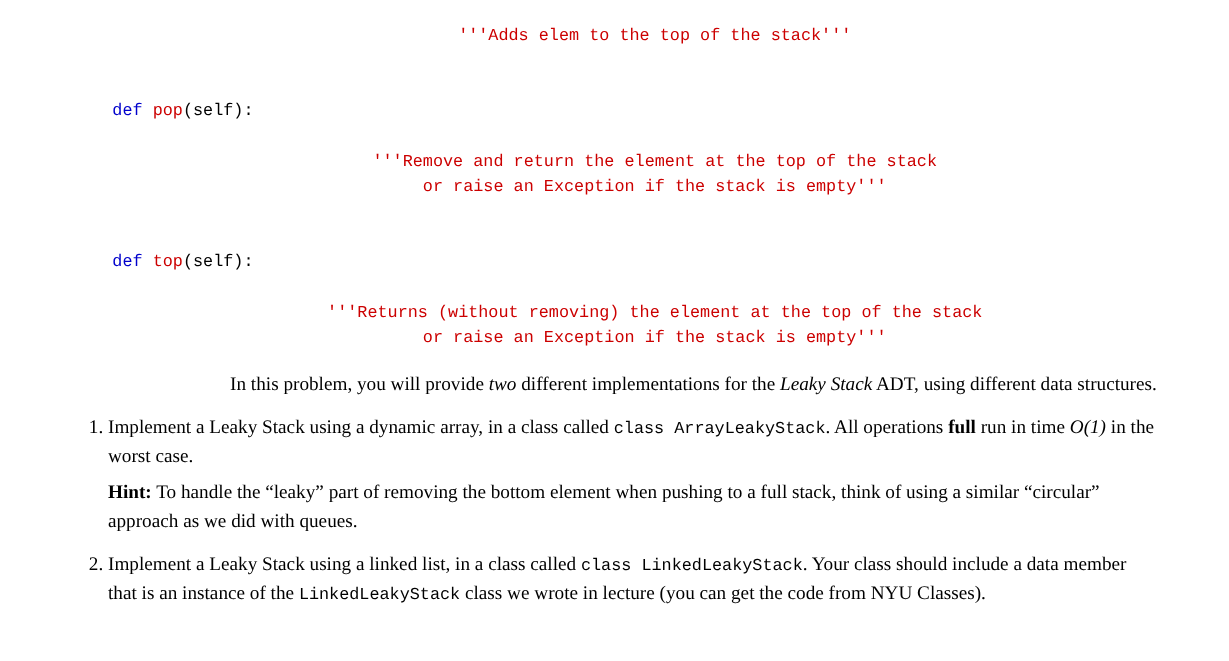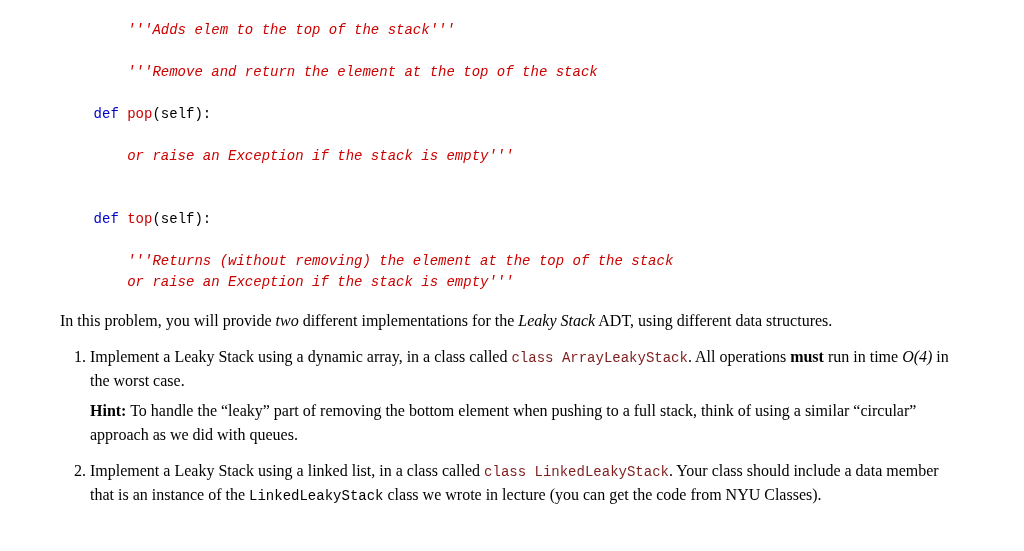--- a/index.html
+++ b/index.html
@@ -34,29 +34,29 @@
       color: #0000cc;
       font-weight: normal;
     }
 
     .fn-name {
       color: #cc0000;
     }
 
     .docstring {
       color: #cc0000;
-      font-style: italic;
+      text-align: center;
     }
 
     .prose {
       font-family: 'Times New Roman', Times, serif;
       font-size: 16px;
       line-height: 1.5;
       margin-bottom: 12px;
-      text-align: left;
+      text-align: right;
     }
 
     .prose em {
       font-style: italic;
     }
 
     .prose .leaky-stack {
       font-style: italic;
       font-family: 'Times New Roman', Times, serif;
     }
@@ -75,21 +75,21 @@
 
     .inline-code {
       font-family: 'Courier New', Courier, monospace;
       font-size: 14px;
       color: #000000;
     }
 
     .inline-code-blue {
       font-family: 'Courier New', Courier, monospace;
       font-size: 14px;
-      color: #7f1d1d;
+      color: #000000;
     }
 
     .hint-block {
       margin-left: 0px;
       margin-top: 6px;
       margin-bottom: 6px;
     }
 
     .hint-label {
       font-weight: bold;
@@ -103,40 +103,40 @@
     .math {
       font-style: italic;
     }
   </style>
 </head>
 <body>
 
 <div class="code-block">
   <span class="code-line docstring">        '''Adds elem to the top of the stack'''</span>
   <span class="code-line">&nbsp;</span>
-  <span class="code-line docstring">        '''Remove and return the element at the top of the stack</span>
   <span class="code-line">
     <span class="kw-def">def </span><span class="fn-name">pop</span><span>(self):</span>
   </span>
+  <span class="code-line docstring">        '''Remove and return the element at the top of the stack</span>
   <span class="code-line docstring">        or raise an Exception if the stack is empty'''</span>
   <span class="code-line">&nbsp;</span>
   <span class="code-line">
     <span class="kw-def">def </span><span class="fn-name">top</span><span>(self):</span>
   </span>
   <span class="code-line docstring">        '''Returns (without removing) the element at the top of the stack</span>
   <span class="code-line docstring">        or raise an Exception if the stack is empty'''</span>
 </div>
 
 <p class="prose" style="margin-top: 16px;">
   <span>In this problem, you will provide </span><em>two</em><span> different implementations for the </span><span class="leaky-stack"><em>Leaky Stack</em></span><span> ADT, using different data structures.</span>
 </p>
 
 <ol>
   <li>
-    <span>Implement a Leaky Stack using a dynamic array, in a class called </span><span class="inline-code-blue">class ArrayLeakyStack</span><span>.  All operations </span><strong>must</strong><span> run in time </span><span class="math">O(4)</span><span> in the worst case.</span>
+    <span>Implement a Leaky Stack using a dynamic array, in a class called </span><span class="inline-code-blue">class ArrayLeakyStack</span><span>.  All operations </span><strong>full</strong><span> run in time </span><span class="math">O(1)</span><span> in the worst case.</span>
     <div class="hint-block">
       <span class="hint-label">Hint:</span><span> To handle the “leaky” part of removing the bottom element when pushing to a full stack, think of using a similar “circular” approach as we did with queues.</span>
     </div>
   </li>
   <li>
     <span>Implement a Leaky Stack using a linked list, in a class called </span><span class="inline-code-blue">class LinkedLeakyStack</span><span>. Your class should include a data member that is an instance of the </span><span class="inline-code">LinkedLeakyStack</span><span> class we wrote in lecture (you can get the code from NYU Classes).</span>
   </li>
 </ol>
 
 </body></html>

